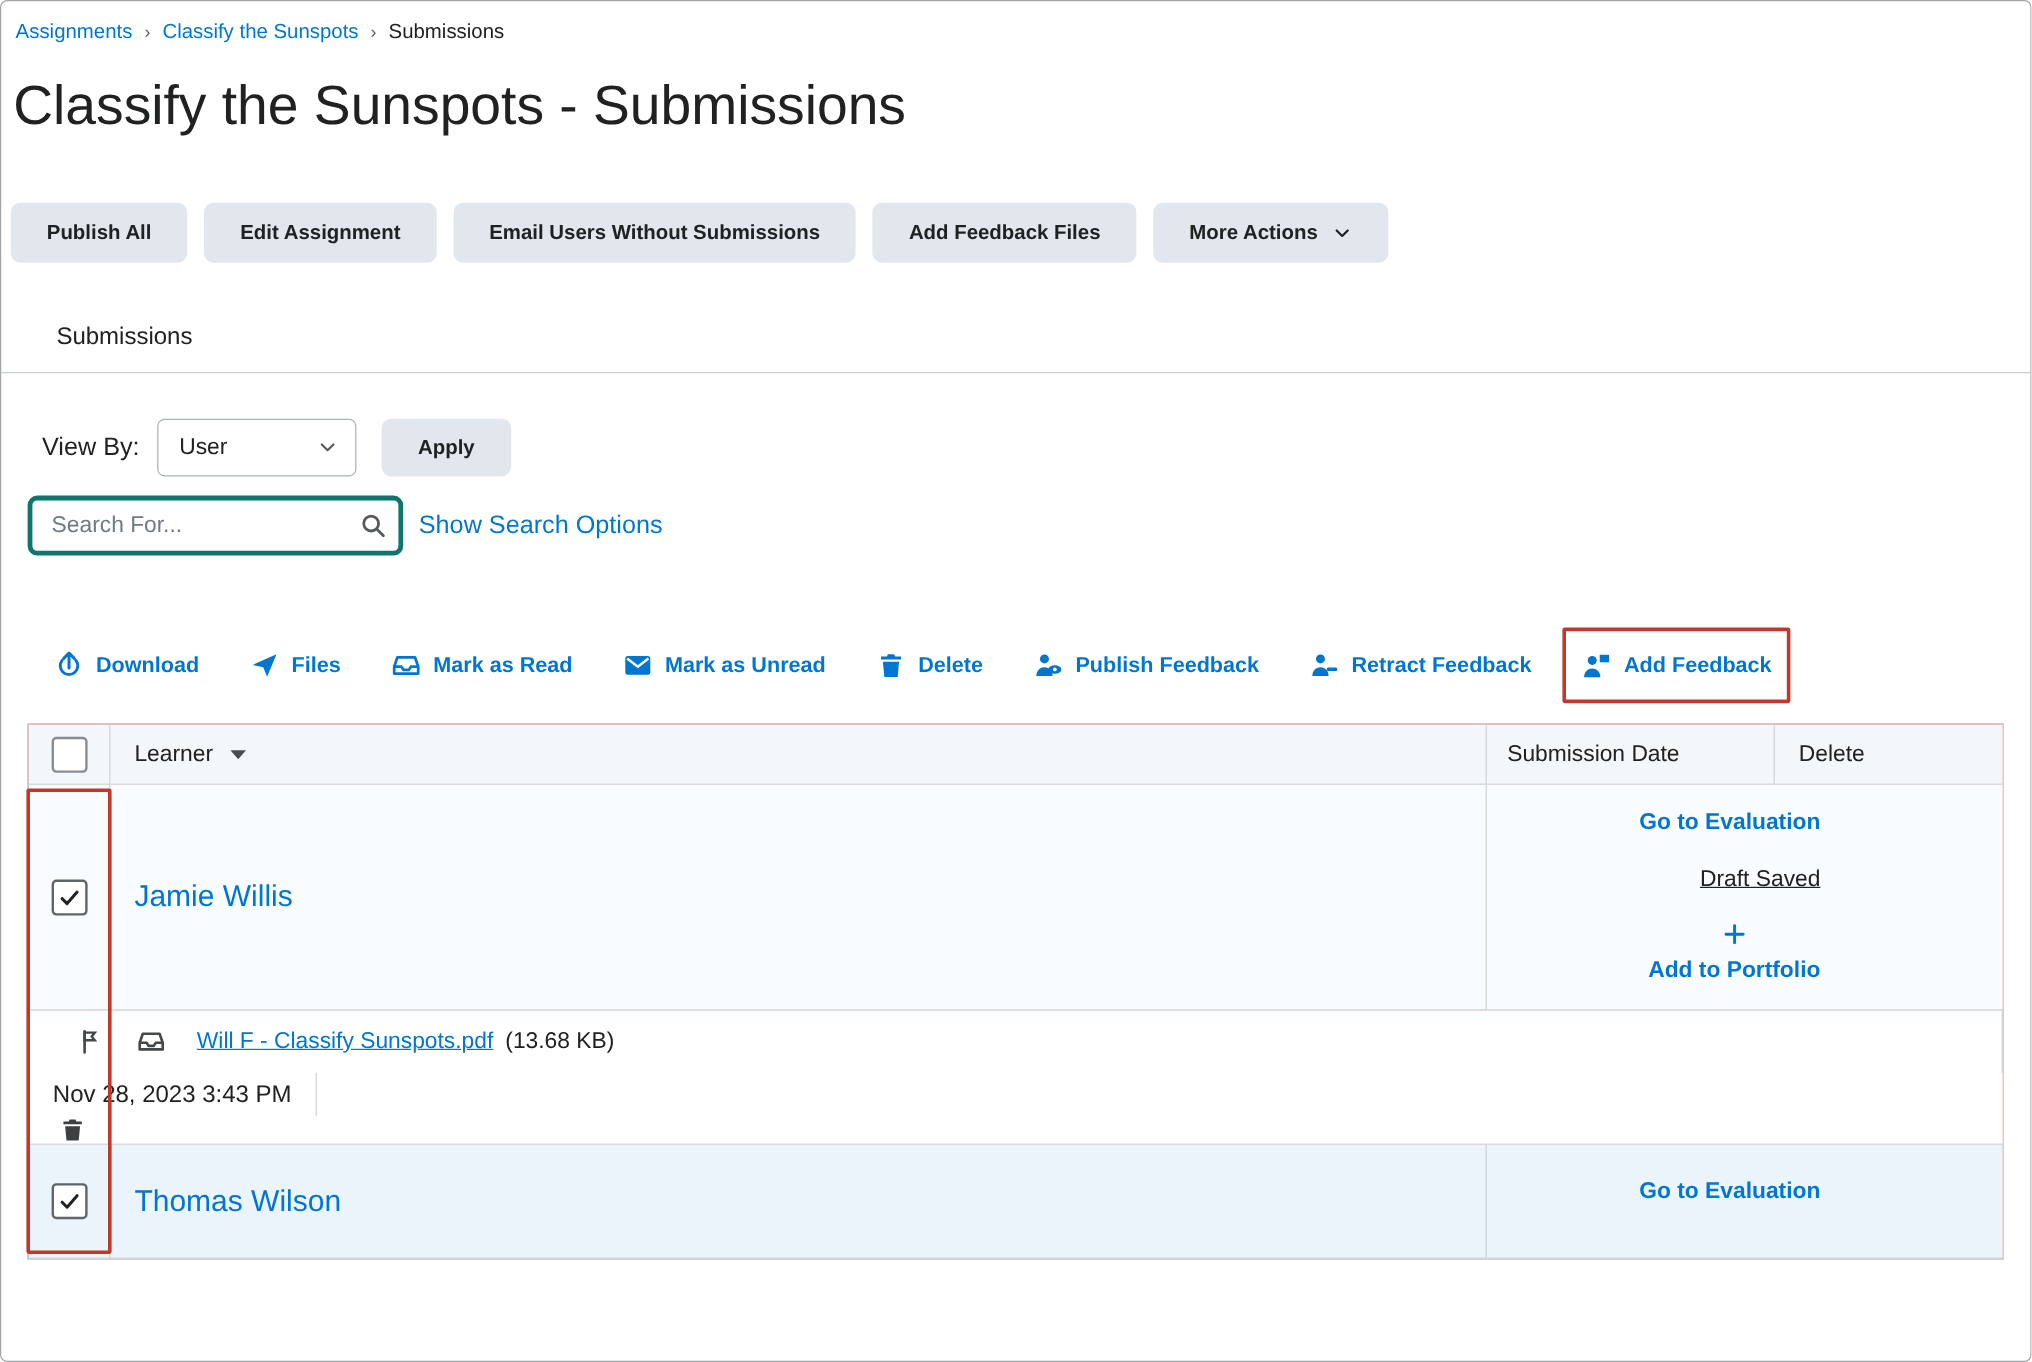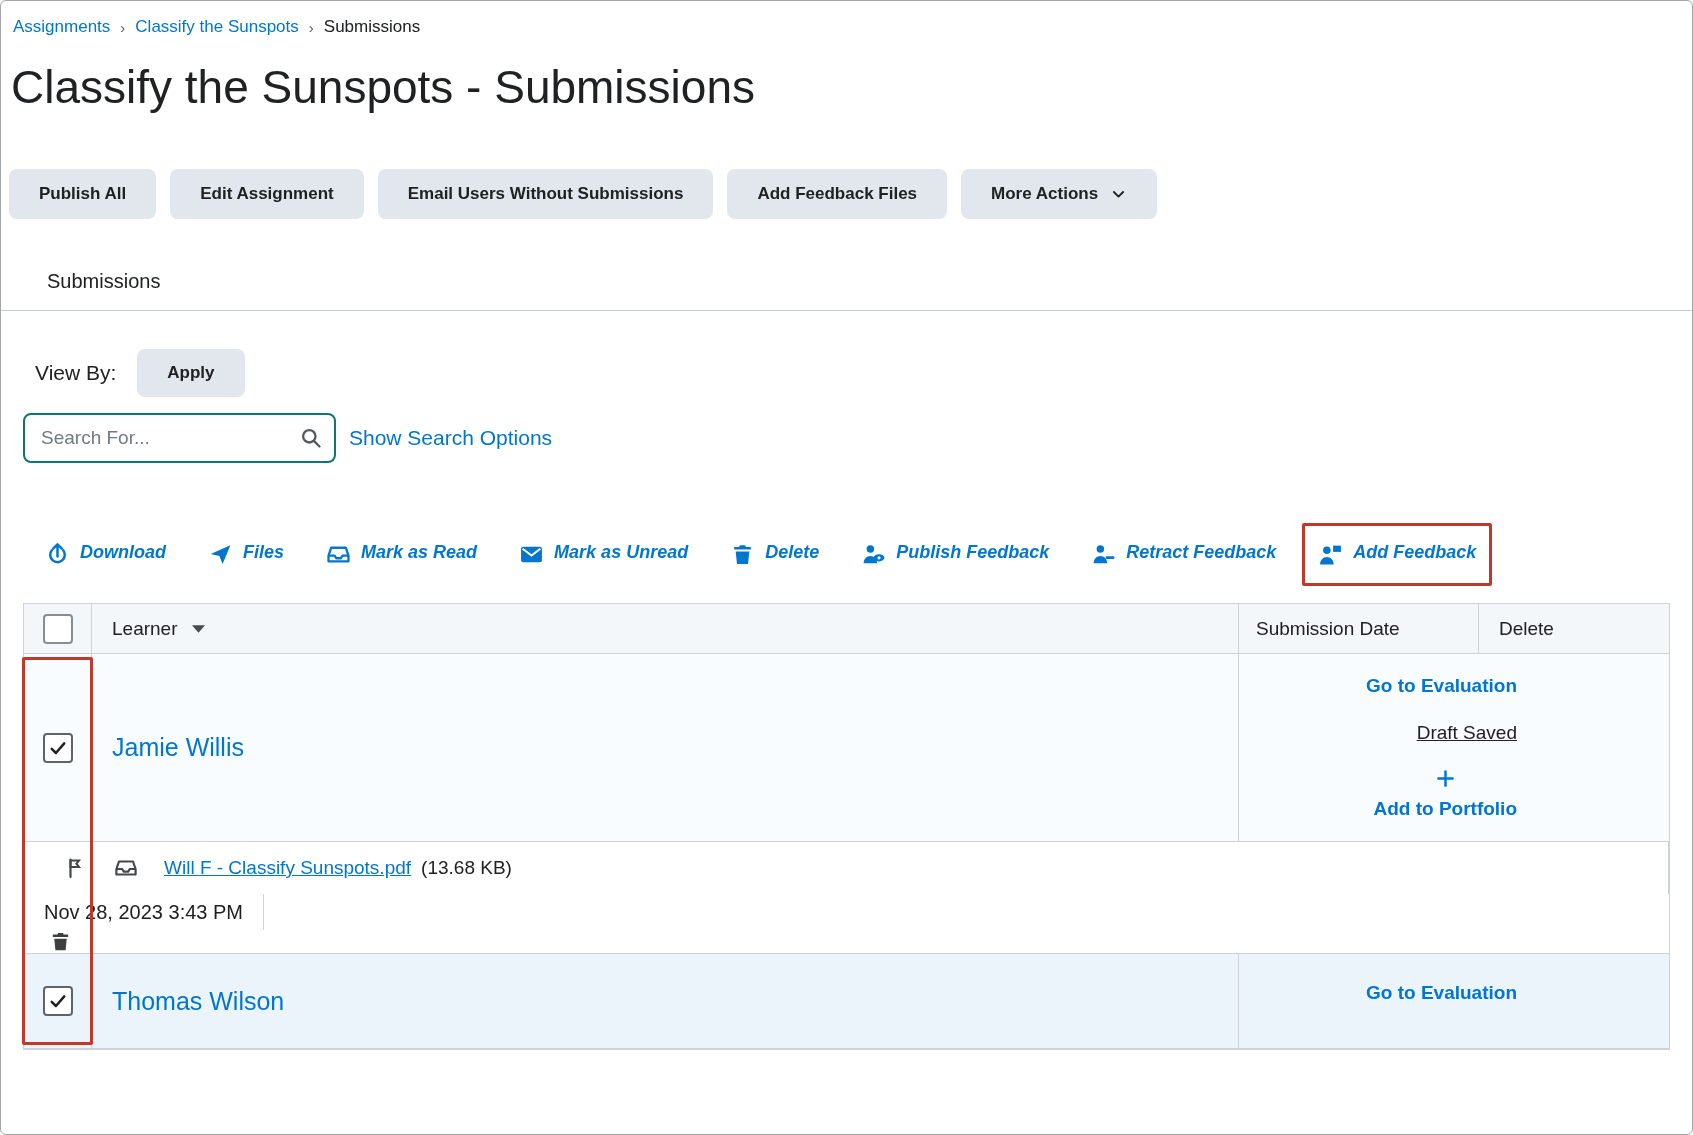--- a/index.html
+++ b/index.html
@@ -37,31 +37,31 @@
   .viewby-label { font-size:21px; }
   .select-box { width:166px; height:48px; border:1px solid #a9b1b8; border-radius:6px; background:#fff;
                 display:flex; align-items:center; justify-content:space-between; padding:0 14px 0 17px;
                 font-size:19px; cursor:pointer; }
   .select-box svg { width:18px; height:18px; color:#565a5c; }
   .btn.apply { margin-left:6px; height:48px; }
 
   
   .search-row { display:flex; align-items:center; gap:13px; margin:16px 0 0 22px; }
   .search-wrap { position:relative; width:313px; }
-  .search-input { width:100%; height:50px; border:2px solid #0f766e; border-radius:8px;
+  .search-input { width:100%; height:50px; border:4px solid #0f766e; border-radius:8px;
                   padding:0 50px 0 16px; font-family:"Liberation Sans", sans-serif; font-size:19px; color:#6d28d9; }
   .search-input::placeholder { color:#6f7a82; }
   .search-icon-btn { position:absolute; right:13px; top:50%; transform:translateY(-50%);
                      width:24px; height:24px; color:#565a5c; cursor:pointer; }
   .search-icon-btn svg { width:24px; height:24px; }
   .search-options-link { font-size:21px; color:#0076d1; cursor:pointer; }
 
   
   .toolbar { display:flex; align-items:center; gap:42px; margin:74px 0 0 44px; height:34px; }
-  .tool { display:flex; align-items:flex-start; gap:10px; color:#0076d1; font-weight:700; font-size:18px; cursor:pointer;font-style:italic; }
+  .tool { display:flex; align-items:center; gap:10px; color:#0076d1; font-weight:700; font-size:18px; cursor:pointer; }
   .tool svg { width:25px; height:25px; flex:none; }
   .tool-add-wrap { position:relative; display:flex; align-items:center; }
   .annotation-a { position:absolute; left:-16px; right:-16px; top:-19px; bottom:-19px;
                   border:3px solid #c0392b; border-radius:2px; pointer-events:none; z-index:6; }
 
   
   .table { position:relative; margin:32px 22px 0 22px; border:1px solid #cdd2d6; background:#ef4444; }
   .trow { display:flex; align-items:stretch; border-bottom:1px solid #cdd2d6; }
   .trow:last-child { border-bottom:none; }
   .cell { display:flex; align-items:center; }
@@ -138,20 +138,26 @@
   </div>
 
   <div class="tabbar">
     <div class="tab">
       <span class="tab-label">Submissions</span>
     </div>
   </div>
 
   <div class="viewby-row">
     <span class="viewby-label">View By:</span>
+    <div class="select-box">
+      <span>User</span>
+      <svg viewBox="0 0 24 24">
+          <path d="M5.5 8.5 L12 15 L18.5 8.5" fill="none" stroke="currentColor" stroke-width="2.4" stroke-linecap="round" stroke-linejoin="round"></path>
+        </svg>
+    </div>
     <button class="btn apply">Apply</button>
   </div>
 
   <div class="search-row">
     <div class="search-wrap">
       <input class="search-input" type="text" placeholder="Search For..." style="">
       <span class="search-icon-btn">
         <svg viewBox="0 0 24 24">
             <circle cx="10.3" cy="10.3" r="6.2" fill="none" stroke="currentColor" stroke-width="2.3"></circle>
             <path d="M14.9 14.9 L20.5 20.5" stroke="currentColor" stroke-width="2.3" stroke-linecap="round"></path>

